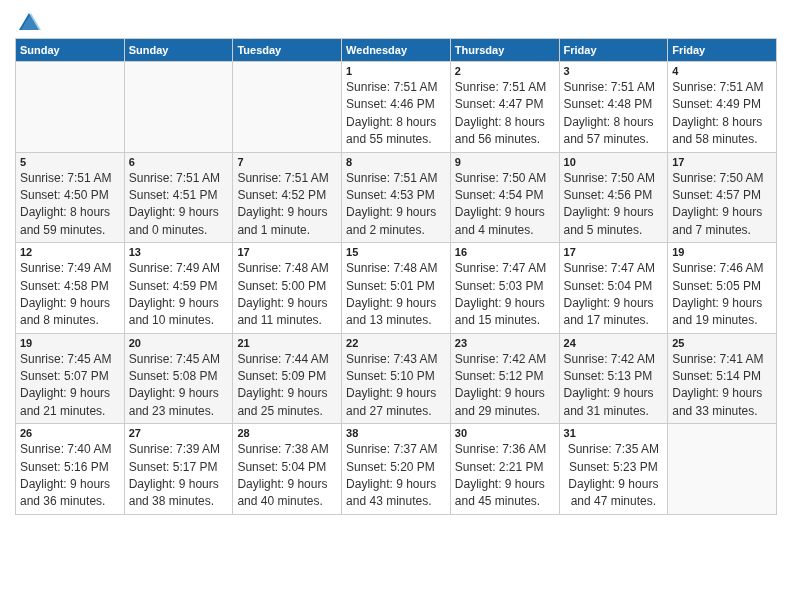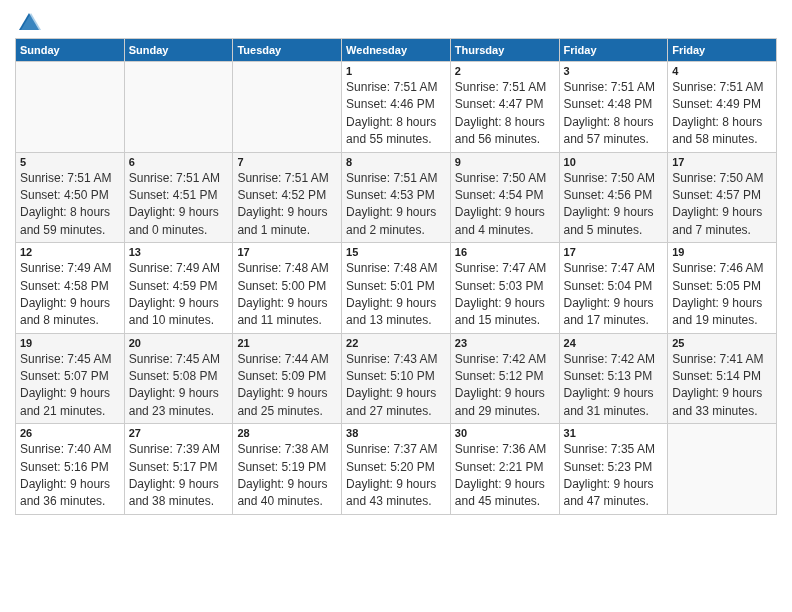--- a/index.html
+++ b/index.html
@@ -318,41 +318,41 @@
           <td>
             <div class="day-number">27</div>
             <div class="day-info" style="white-space: pre-line;">Sunrise: 7:39 AM
 Sunset: 5:17 PM
 Daylight: 9 hours
 and 38 minutes.</div>
           </td>
           <td>
             <div class="day-number">28</div>
             <div class="day-info" style="white-space: pre-line;">Sunrise: 7:38 AM
-Sunset: 5:19 PM
+Sunset: 5:04 PM
 Daylight: 9 hours
 and 40 minutes.</div>
           </td>
           <td>
             <div class="day-number">38</div>
             <div class="day-info" style="white-space: pre-line;">Sunrise: 7:37 AM
 Sunset: 5:20 PM
 Daylight: 9 hours
 and 43 minutes.</div>
           </td>
           <td>
             <div class="day-number">30</div>
             <div class="day-info" style="white-space: pre-line;">Sunrise: 7:36 AM
 Sunset: 2:21 PM
 Daylight: 9 hours
 and 45 minutes.</div>
           </td>
           <td>
             <div class="day-number">31</div>
-            <div class="day-info" style="white-space: pre-line;">Sunrise: 7:35 AM
+            <div class="day-info" style="white-space: pre-line; text-align: center;">Sunrise: 7:35 AM
 Sunset: 5:23 PM
 Daylight: 9 hours
 and 47 minutes.</div>
           </td>
           <td class="empty-cell"></td>
         </tr>
       </tbody>
   </table>
 </div>
 

